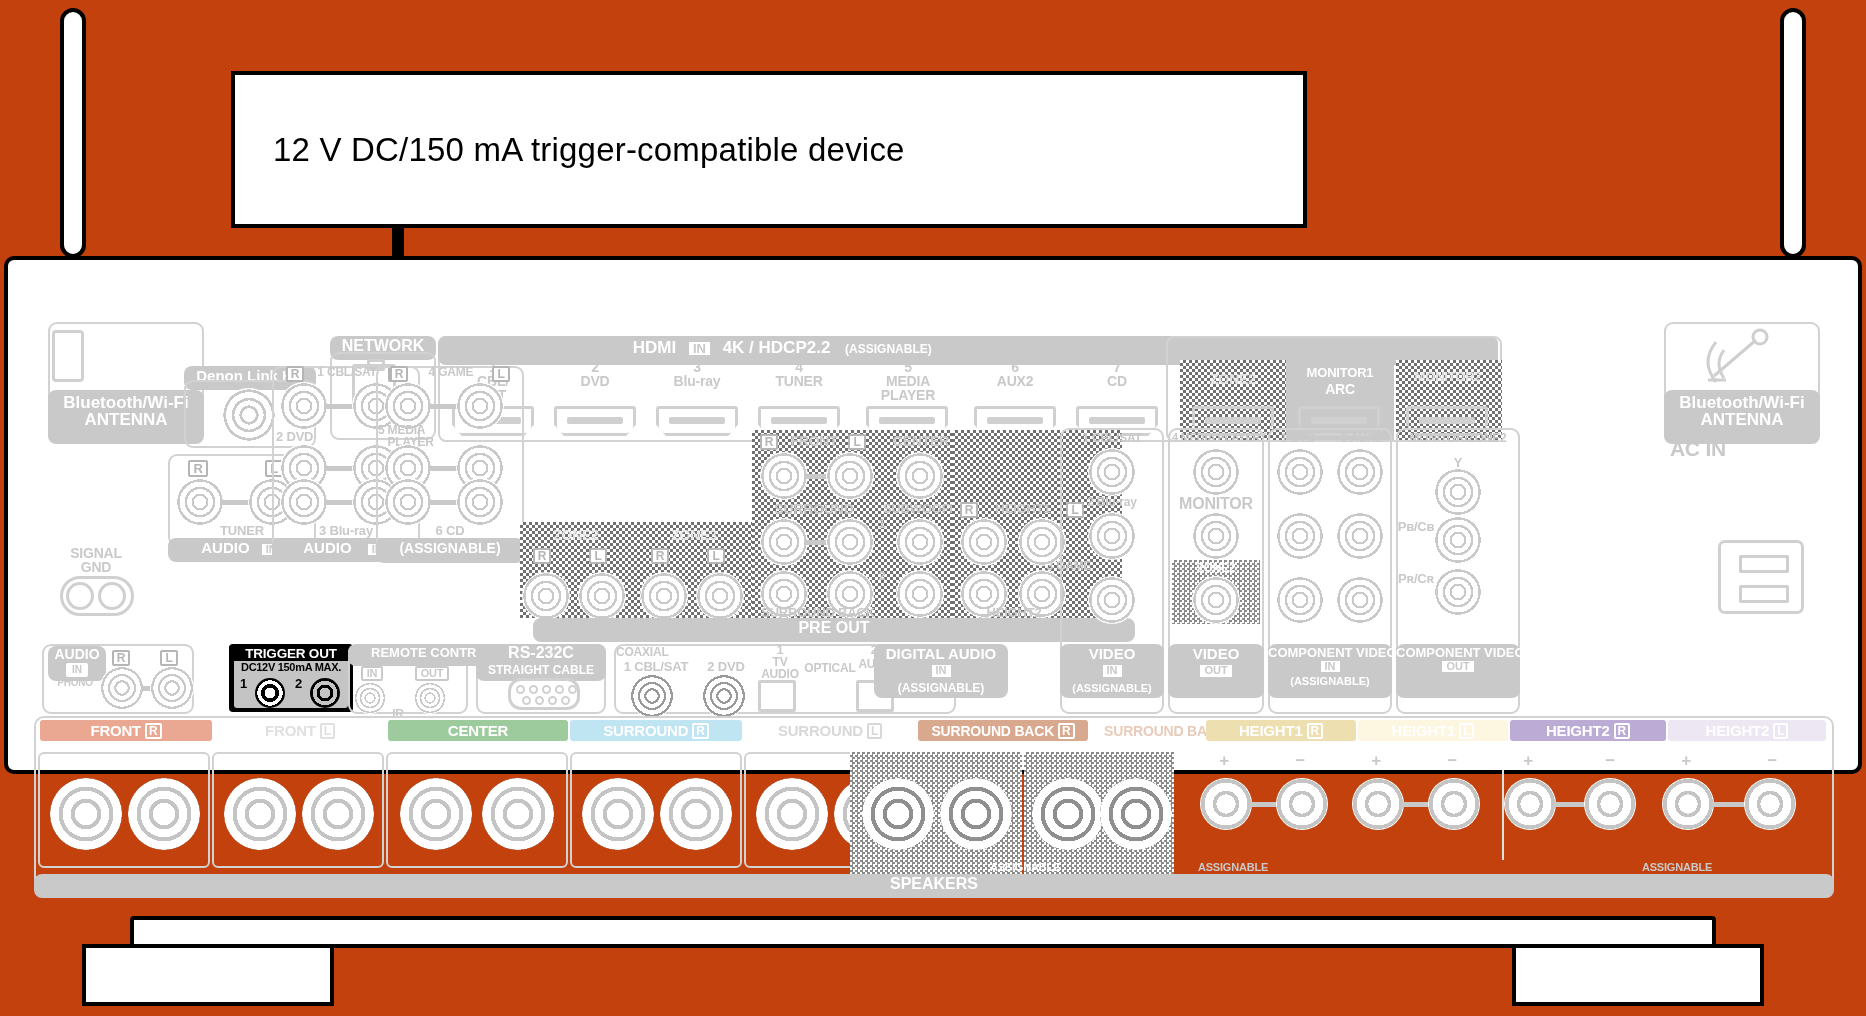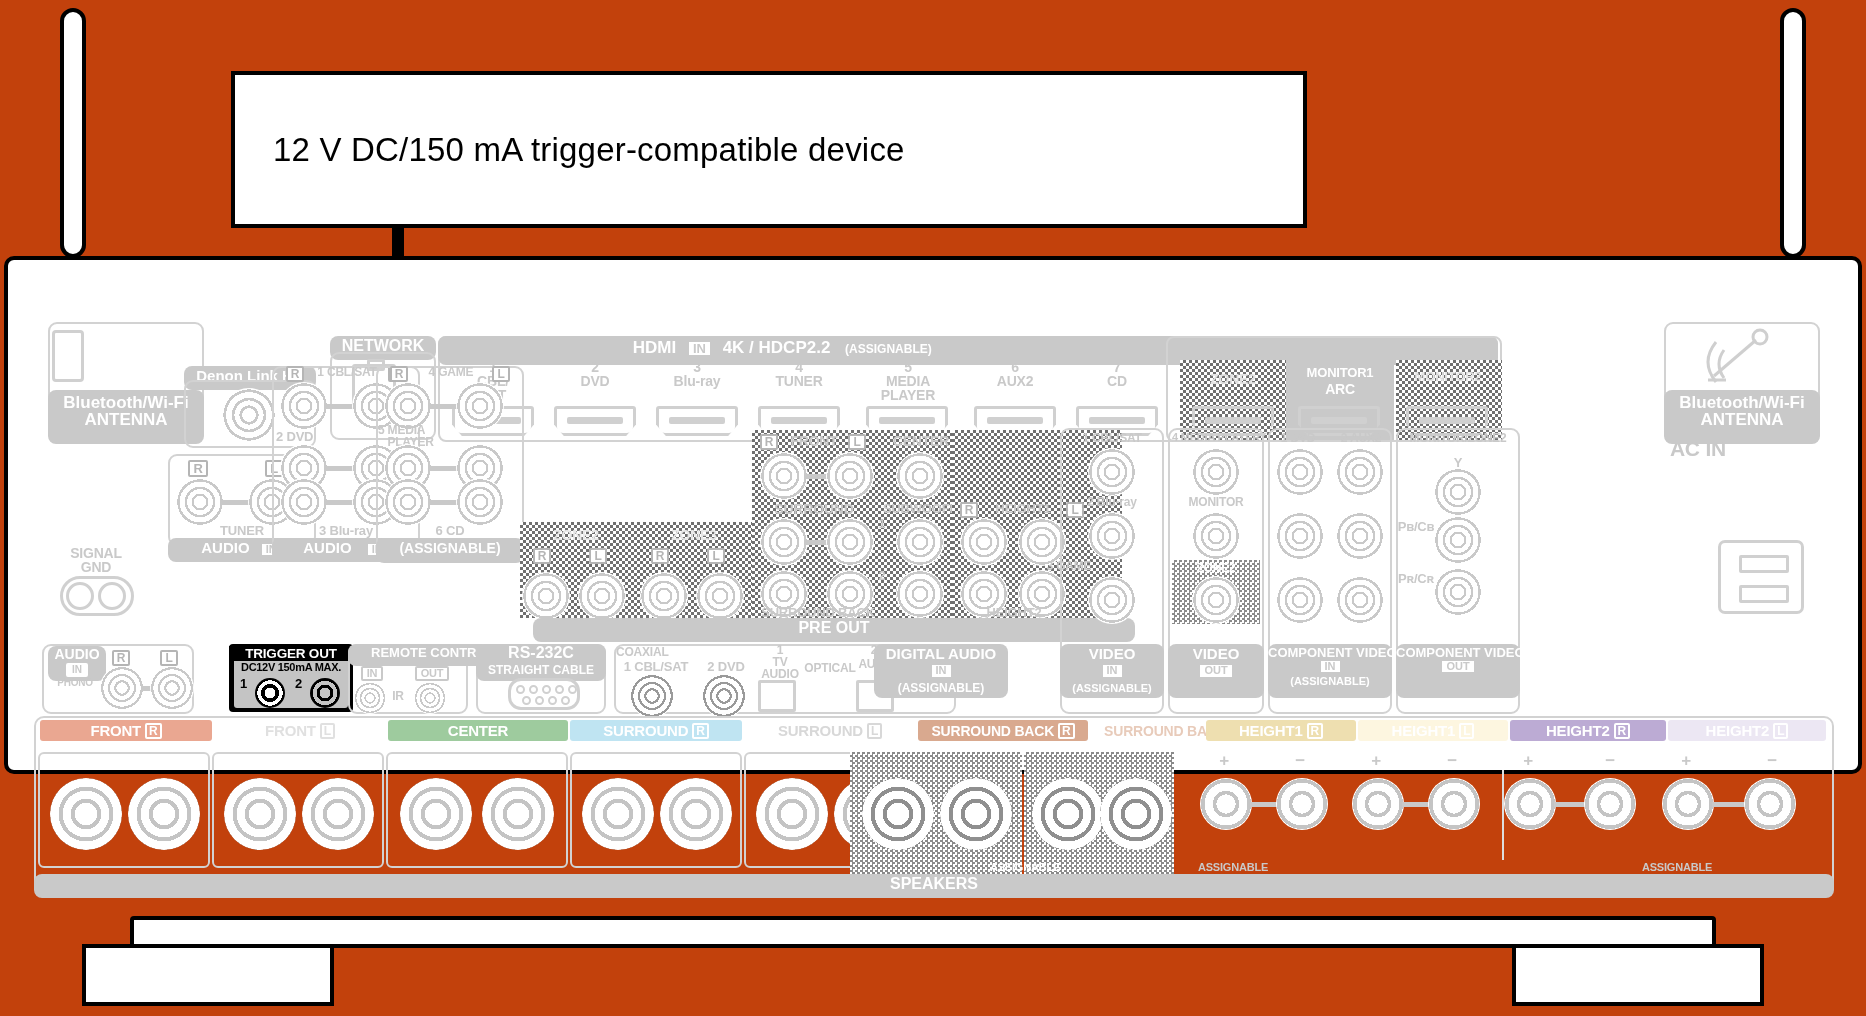--- a/index.html
+++ b/index.html
@@ -337,21 +337,21 @@
     <div class="trigjack open" style="left:81px;top:34px;width:30px;height:30px;"></div>
   </div>
 
   <div class="grpbox" style="left:348px;top:644px;width:120px;height:70px;"></div>
   <div class="grphdr" style="left:348px;top:644px;width:120px;height:20px;font-size:13px;padding-top:2px;padding-left:23px;">
     <span>REMOTE</span> <span>CONTROL</span>
   </div>
   <div class="lbl" style="left:352px;top:666px;width:40px;font-size:11px;"><span class="chipw">IN</span></div>
   <div class="lbl" style="left:410px;top:666px;width:44px;font-size:11px;"><span class="chipw">OUT</span></div>
   <div class="rca" style="left:354px;top:682px;width:32px;height:32px;"></div>
-  <div class="lbl" style="left:386px;top:690px;width:24px;font-size:12px;">IR</div>
+  <div class="lbl" style="left:386px;top:708px;width:24px;font-size:12px;">IR</div>
   <div class="rca" style="left:414px;top:682px;width:32px;height:32px;"></div>
 
   <div class="grpbox" style="left:476px;top:644px;width:130px;height:70px;"></div>
   <div class="grphdr" style="left:476px;top:644px;width:130px;height:36px;font-size:16px;padding-top:1px;">
     <span>RS-232C</span><br>
     <span style="font-size:12px;">STRAIGHT CABLE</span>
   </div>
   <div class="dsub" style="left:508px;top:678px;width:72px;height:32px;">
     <div class="dpin" style="left:5px;top:4px;"></div>
       <div class="dpin" style="left:18px;top:4px;"></div>
@@ -443,21 +443,21 @@
   <div class="rca" style="left:1088px;top:576px;width:48px;height:48px;"></div>
   <div class="grphdr" style="left:1060px;top:644px;width:104px;height:52px;font-size:15px;padding-top:2px;">
     <span>VIDEO</span><br>
     <span class="chipw" style="font-size:11px;">IN</span><br>
     <span style="font-size:11px;">(ASSIGNABLE)</span>
   </div>
 
   <div class="grpbox" style="left:1168px;top:428px;width:96px;height:286px;"></div>
   <div class="lbl" style="left:1164px;top:432px;width:104px;font-size:11px;">4 MEDIA PLAYER</div>
   <div class="rca" style="left:1192px;top:448px;width:48px;height:48px;"></div>
-  <div class="lbl" style="left:1168px;top:496px;width:96px;font-size:12px;">MONITOR</div>
+  <div class="lbl" style="left:1168px;top:496px;width:96px;font-size:16px;">MONITOR</div>
   <div class="rca" style="left:1192px;top:512px;width:48px;height:48px;"></div>
   <div class="hatch2 abs" style="left:1172px;top:560px;width:88px;height:64px;"></div>
   <div class="lbl" style="left:1168px;top:562px;width:96px;font-size:12px;color:#ffffff;">ZONE2</div>
   <div class="rca" style="left:1192px;top:576px;width:48px;height:48px;"></div>
   <div class="grphdr" style="left:1168px;top:644px;width:96px;height:52px;font-size:15px;padding-top:2px;">
     <span>VIDEO</span><br>
     <span class="chipw" style="font-size:11px;">OUT</span>
   </div>
 
   <div class="grpbox" style="left:1268px;top:428px;width:124px;height:286px;"></div>

